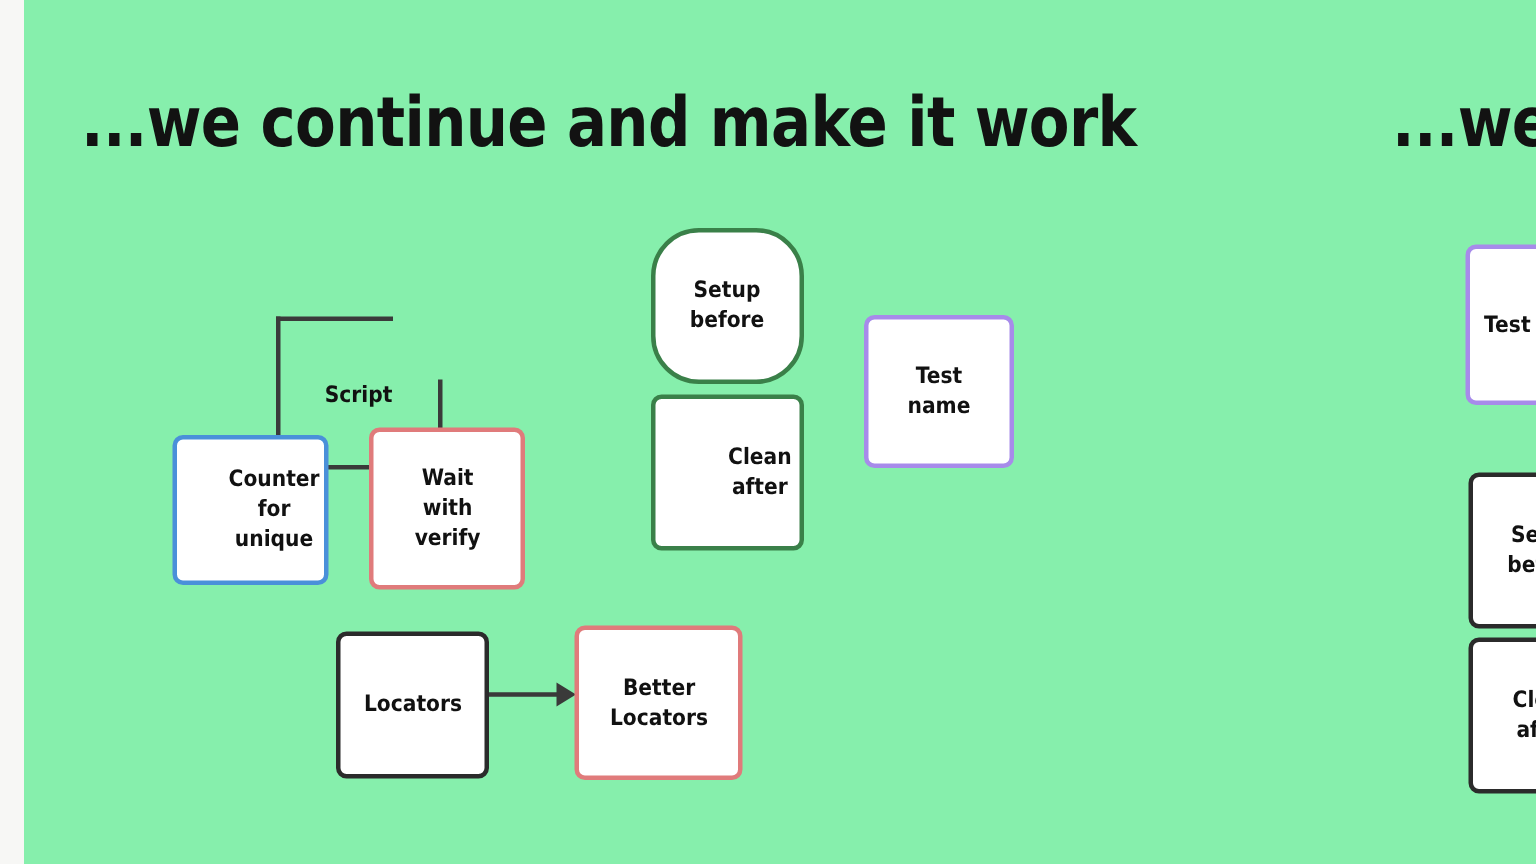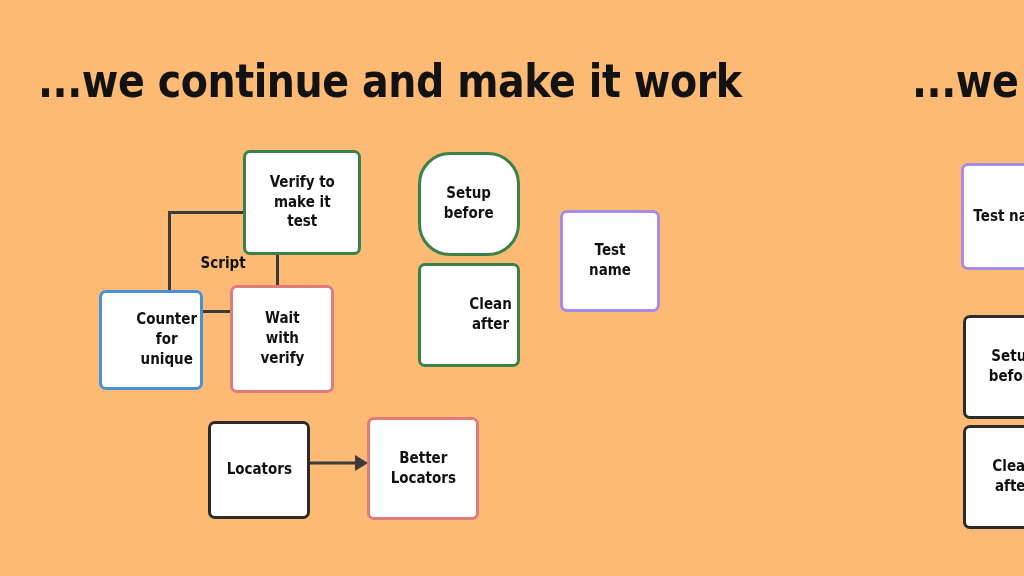--- a/index.html
+++ b/index.html
@@ -18,22 +18,23 @@
     position: relative;
     width: 1024px;
     height: 576px;
     background: #f7f7f5;
   }
 
   .slide {
     position: absolute;
     top: 0;
     height: 576px;
-    background: #fdba74;
+    background: #86efac;
     overflow: hidden;
+    margin-left: 16px;
   }
   #slide-current { left: 0;   width: 880px; }
   #slide-next    { left: 880px; width: 300px; }
 
   .slide-title {
     position: absolute;
     color: #121212;
     font-family: "DejaVu Sans", sans-serif;
     font-weight: bold;
     font-size: 46px;
@@ -122,25 +123,20 @@
     <div class="connector conn-v" id="c0v" style="left: 168px; top: 211px; background: rgb(58, 58, 58); height: 80px;"></div>
     <div class="connector conn-h" id="c0h" style="left: 168px; top: 211px; background: rgb(58, 58, 58); width: 78px;"></div>
     <div class="connector conn-v" id="c1v" style="left: 276px; top: 253px; background: rgb(58, 58, 58); height: 35px;"></div>
     <div class="connector conn-h" id="c1h" style="left: 200px; top: 310px; background: rgb(58, 58, 58); width: 34px;"></div>
 
     <div class="arrow-wrap" id="a0" style="left: 310px; top: 455px; width: 58px; height: 16px;">
       <div class="arrow-line" style="width: 47px;"></div>
       <div class="arrow-head"></div>
     </div>
 
-    <div class="node" id="n0" style="left: 243px; top: 150px; width: 118px; height: 105px; border-color: rgb(58, 128, 73);">
-      <span class="node-label">Verify to
-make it
-test</span>
-    </div>
     <div class="node" id="n1" style="left: 99px; top: 290px; width: 104px; height: 100px; border-color: rgb(74, 144, 217); padding-left: 32px;">
       <span class="node-label">Counter
 for unique</span>
     </div>
     <div class="node" id="n2" style="left: 230px; top: 285px; width: 104px; height: 108px; border-color: rgb(224, 123, 123);">
       <span class="node-label">Wait
 with
 verify</span>
     </div>
     <div class="node" id="n3" style="left: 418px; top: 152px; width: 102px; height: 104px; border-color: rgb(58, 128, 73); border-radius: 32px;">

